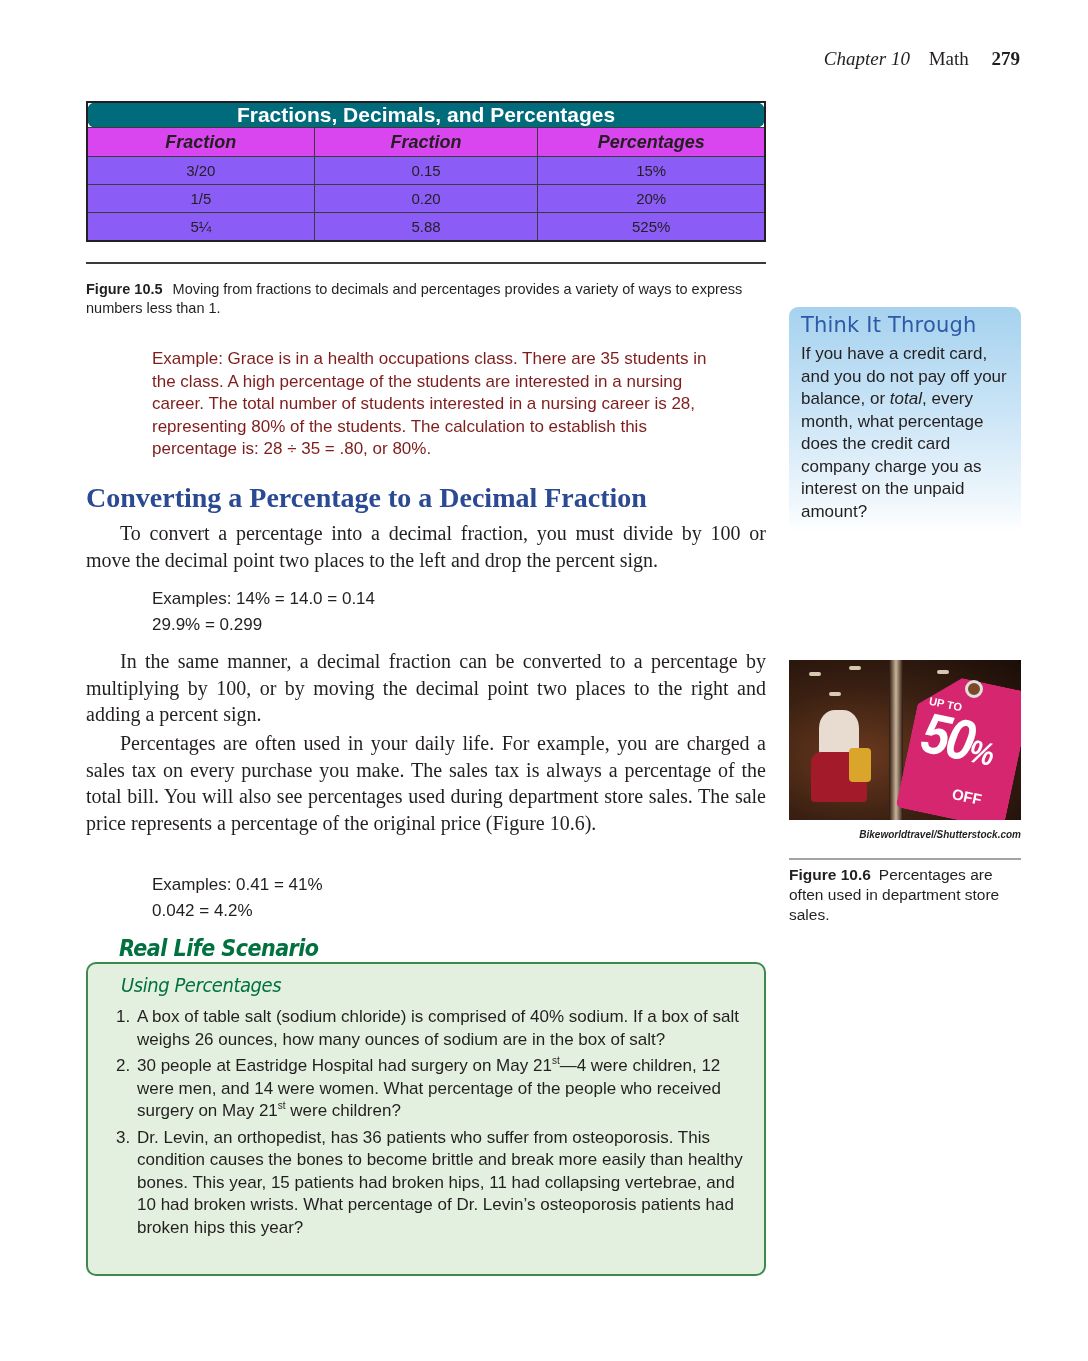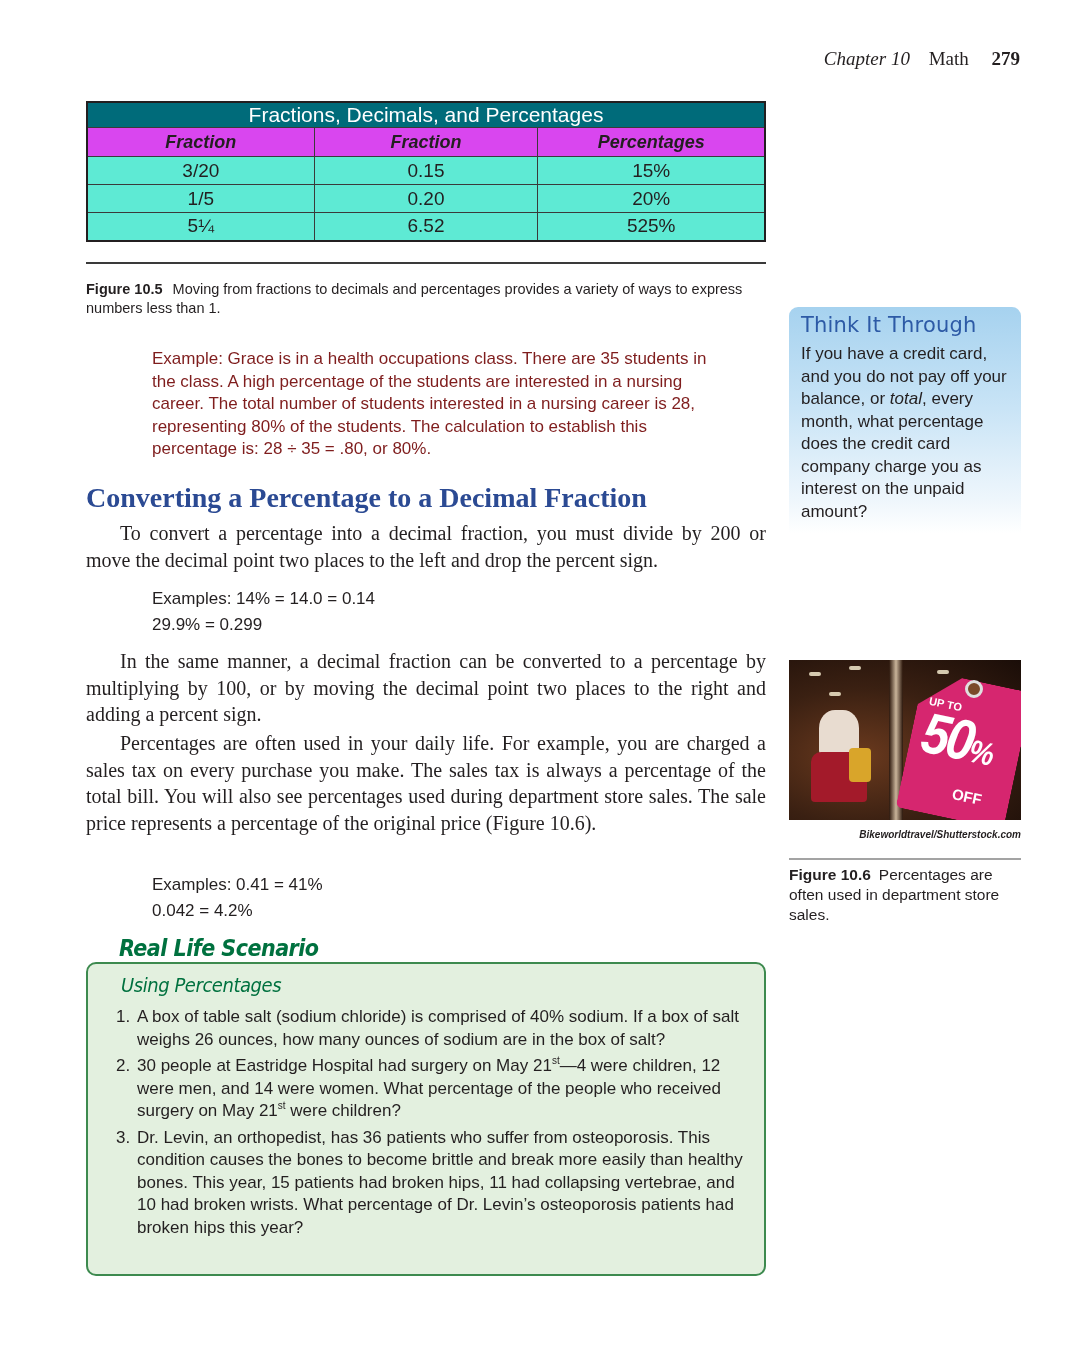--- a/index.html
+++ b/index.html
@@ -7,23 +7,23 @@
   body { position: relative; color: #231f20; font-family: "Liberation Sans", sans-serif; overflow: hidden; }
 
   .running-head { position: absolute; top: 48px; left: 780px; width: 240px; text-align: right; font-family: "Liberation Serif", serif; font-size: 19px; color: #231f20; }
   .running-head .chapter { font-style: italic; }
   .running-head .subject { margin-left: 14px; }
   .running-head .page-num { font-weight: bold; margin-left: 18px; }
 
   
   .data-table { position: absolute; top: 101px; left: 86px; width: 680px; border-collapse: collapse; border: 2px solid #231f20; }
   .data-table td, .data-table th { border: 1.5px solid #3a3a3a; text-align: center; }
-  .data-table .title-row th { background: #006b7a; color: #fff; font-size: 21px; font-weight: normal; height: 22px; }
+  .data-table .title-row th { background: #006b7a; color: #fff; font-size: 21px; font-weight: bold; height: 22px; border-radius: 9px; }
   .data-table .head-row th { background: #d946ef; color: #231f20; font-size: 18px; font-weight: bold; font-style: italic; height: 29px; }
-  .data-table td { font-size: 19px; height: 28px; background: #5eead4; }
+  .data-table td { font-size: 15px; height: 28px; background: #8b5cf6; }
 
   .fig-caption { position: absolute; font-size: 14.5px; line-height: 19px; color: #231f20; }
   .fig-caption .fig-label { font-weight: bold; margin-right: 10px; }
   .cap-1 { top: 262px; left: 86px; width: 680px; border-top: 2.5px solid #3a3a3a; padding-top: 16px; }
 
   
   .think-box { position: absolute; top: 307px; left: 789px; width: 232px; height: 226px; border-radius: 9px 9px 0 0;
     background: linear-gradient(to bottom, #a6d2ef 0%, #c9e4f6 45%, #eef6fc 85%, #ffffff 100%); padding: 6px 12px; }
   .think-title { font-size: 21px; font-weight: normal; color: #2d5aa6; font-family: "DejaVu Sans", sans-serif; letter-spacing: 0.2px; }
   .think-body { margin-top: 6px; font-size: 17px; line-height: 22.5px; color: #231f20; }
@@ -95,40 +95,40 @@
     <td>0.15</td>
     <td>15%</td>
   </tr>
   <tr>
     <td>1/5</td>
     <td>0.20</td>
     <td>20%</td>
   </tr>
   <tr>
     <td>5¼</td>
-    <td>6.52</td>
+    <td>5.88</td>
     <td>525%</td>
   </tr>
 </tbody>
   </table>
 
 <div class="fig-caption cap-1">
   <span class="fig-label">Figure 10.5</span><span>Moving from fractions to decimals and percentages provides a variety of ways to express numbers less than 1.</span>
 </div>
 
 <div class="think-box">
   <div class="think-title">Think It Through</div>
   <div class="think-body"><span>If you have a credit card, and you do not pay off your balance, or </span><em>total</em><span>, every month, what percentage does the credit card company charge you as interest on the unpaid amount?</span></div>
 </div>
 
 <div class="example ex-1">Example: Grace is in a health occupations class. There are 35 students in the class. A high percentage of the students are interested in a nursing career. The total number of students interested in a nursing career is 28, representing 80% of the students. The calculation to establish this percentage is: 28 ÷ 35 = .80, or 80%.</div>
 
 <h2 class="section-heading">Converting a Percentage to a Decimal Fraction</h2>
 
-<p class="body-para p-1">To convert a percentage into a decimal fraction, you must divide by 200 or move the decimal point two places to the left and drop the percent sign.</p>
+<p class="body-para p-1">To convert a percentage into a decimal fraction, you must divide by 100 or move the decimal point two places to the left and drop the percent sign.</p>
 
 <div class="ex-lines ex-2">
   <div>Examples: 14% = 14.0 = 0.14</div>
   <div>29.9% = 0.299</div>
 </div>
 
 <p class="body-para p-2">In the same manner, a decimal fraction can be converted to a percentage by multiplying by 100, or by moving the decimal point two places to the right and adding a percent sign.</p>
 <p class="body-para p-3">Percentages are often used in your daily life. For example, you are charged a sales tax on every purchase you make. The sales tax is always a percentage of the total bill. You will also see percentages used during department store sales. The sale price represents a percentage of the original price (Figure 10.6).</p>
 
 <div class="ex-lines ex-3">

